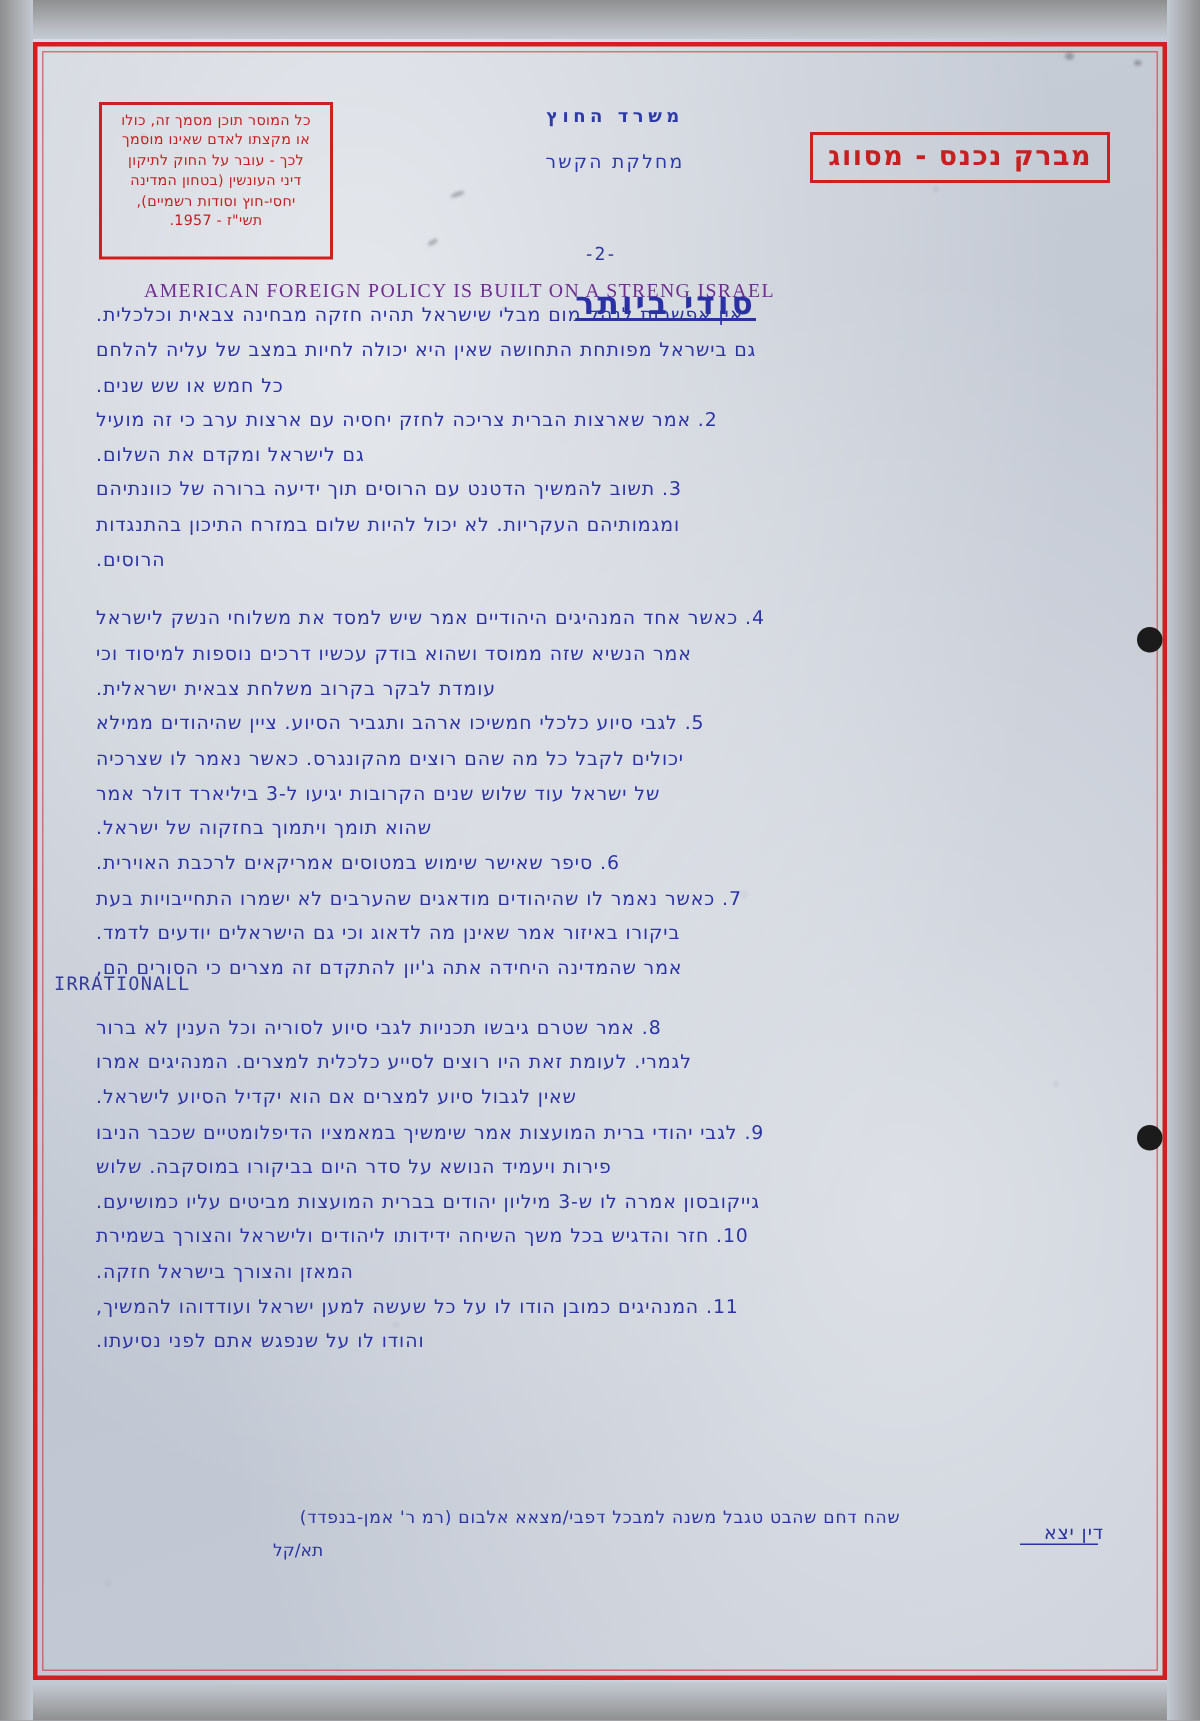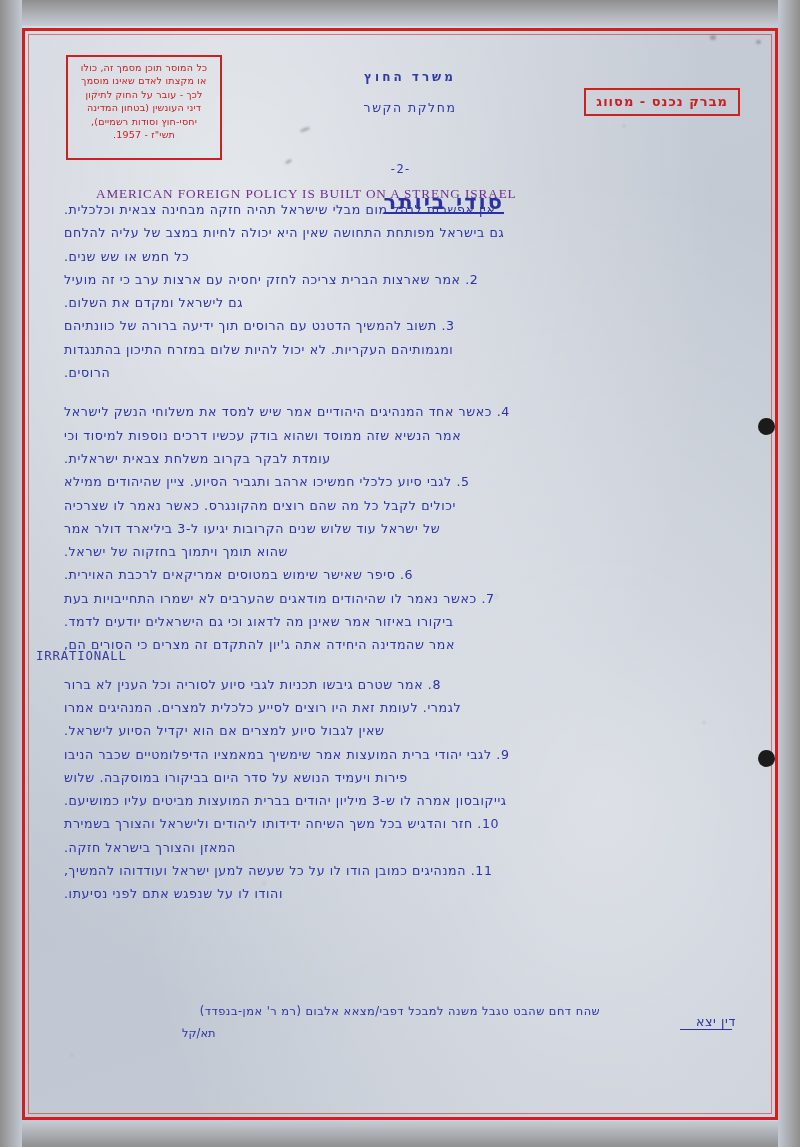--- a/index.html
+++ b/index.html
@@ -48,21 +48,21 @@
     box-sizing: border-box;
   }
   .redframe.inner {
     left: 28px; top: 34px;
     width: 744px; height: 1080px;
     border: 1px solid rgba(211,31,31,.55);
   }
   
   .stamp {
     position: absolute;
-    left: 66px; top: 55px;
+    left: 66px; top: 68px;
     width: 156px; height: 105px;
     border: 2px solid #cf2020;
     color: #c62020;
     font-family: "DejaVu Sans", sans-serif;
     font-size: 9.5px;
     line-height: 13.4px;
     direction: rtl;
     text-align: center;
     padding: 4px 4px 0 4px;
     box-sizing: border-box;
@@ -91,21 +91,21 @@
     letter-spacing: 1.5px;
   }
   
   .telegram-box {
     position: absolute;
     right: 60px; top: 88px;
     border: 2px solid #cf2020;
     color: #c62020;
     padding: 4px 10px 5px 10px;
     font-family: "DejaVu Sans", sans-serif;
-    font-size: 13px;
+    font-size: 18px;
     font-weight: bold;
     letter-spacing: 1px;
     direction: rtl;
   }
   .pagenum {
     position: absolute;
     left: 0; right: 0; top: 162px;
     text-align: center;
     color: #2f37a0;
     font-size: 12px;

